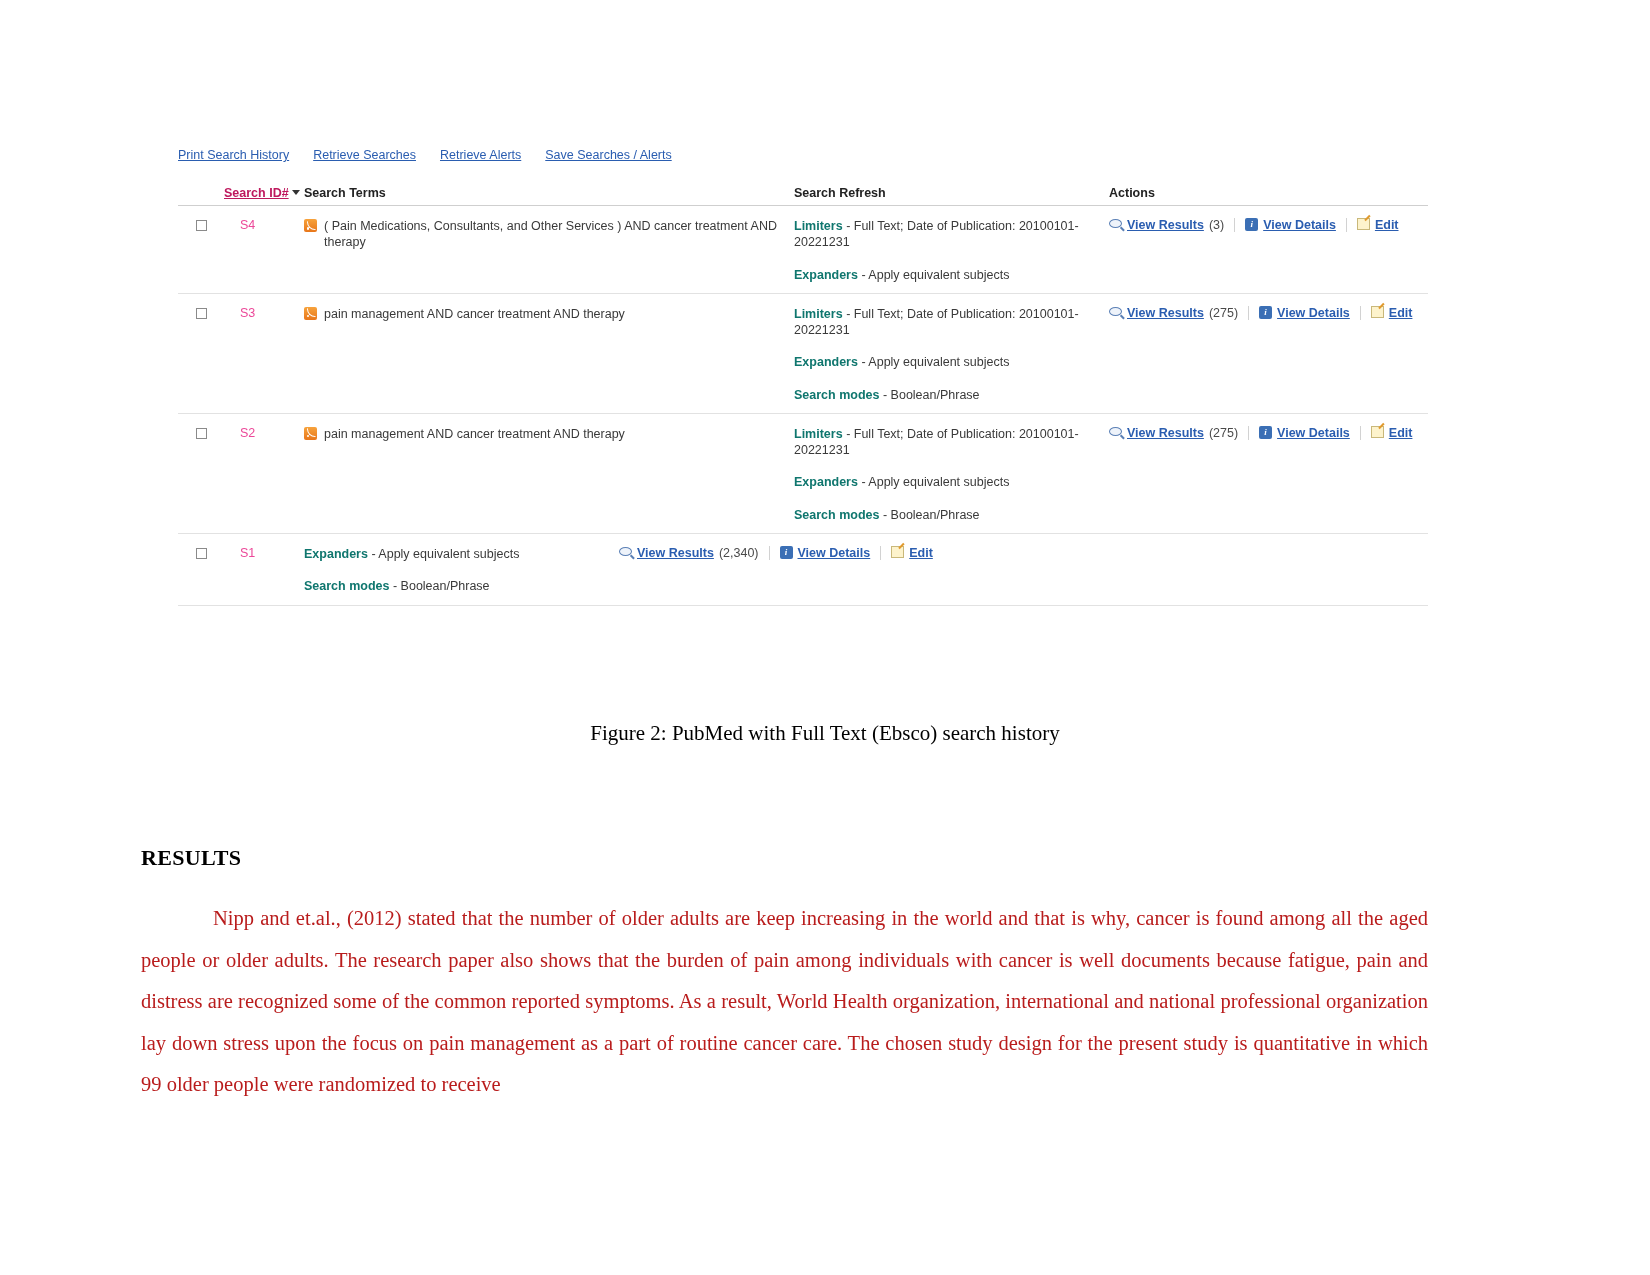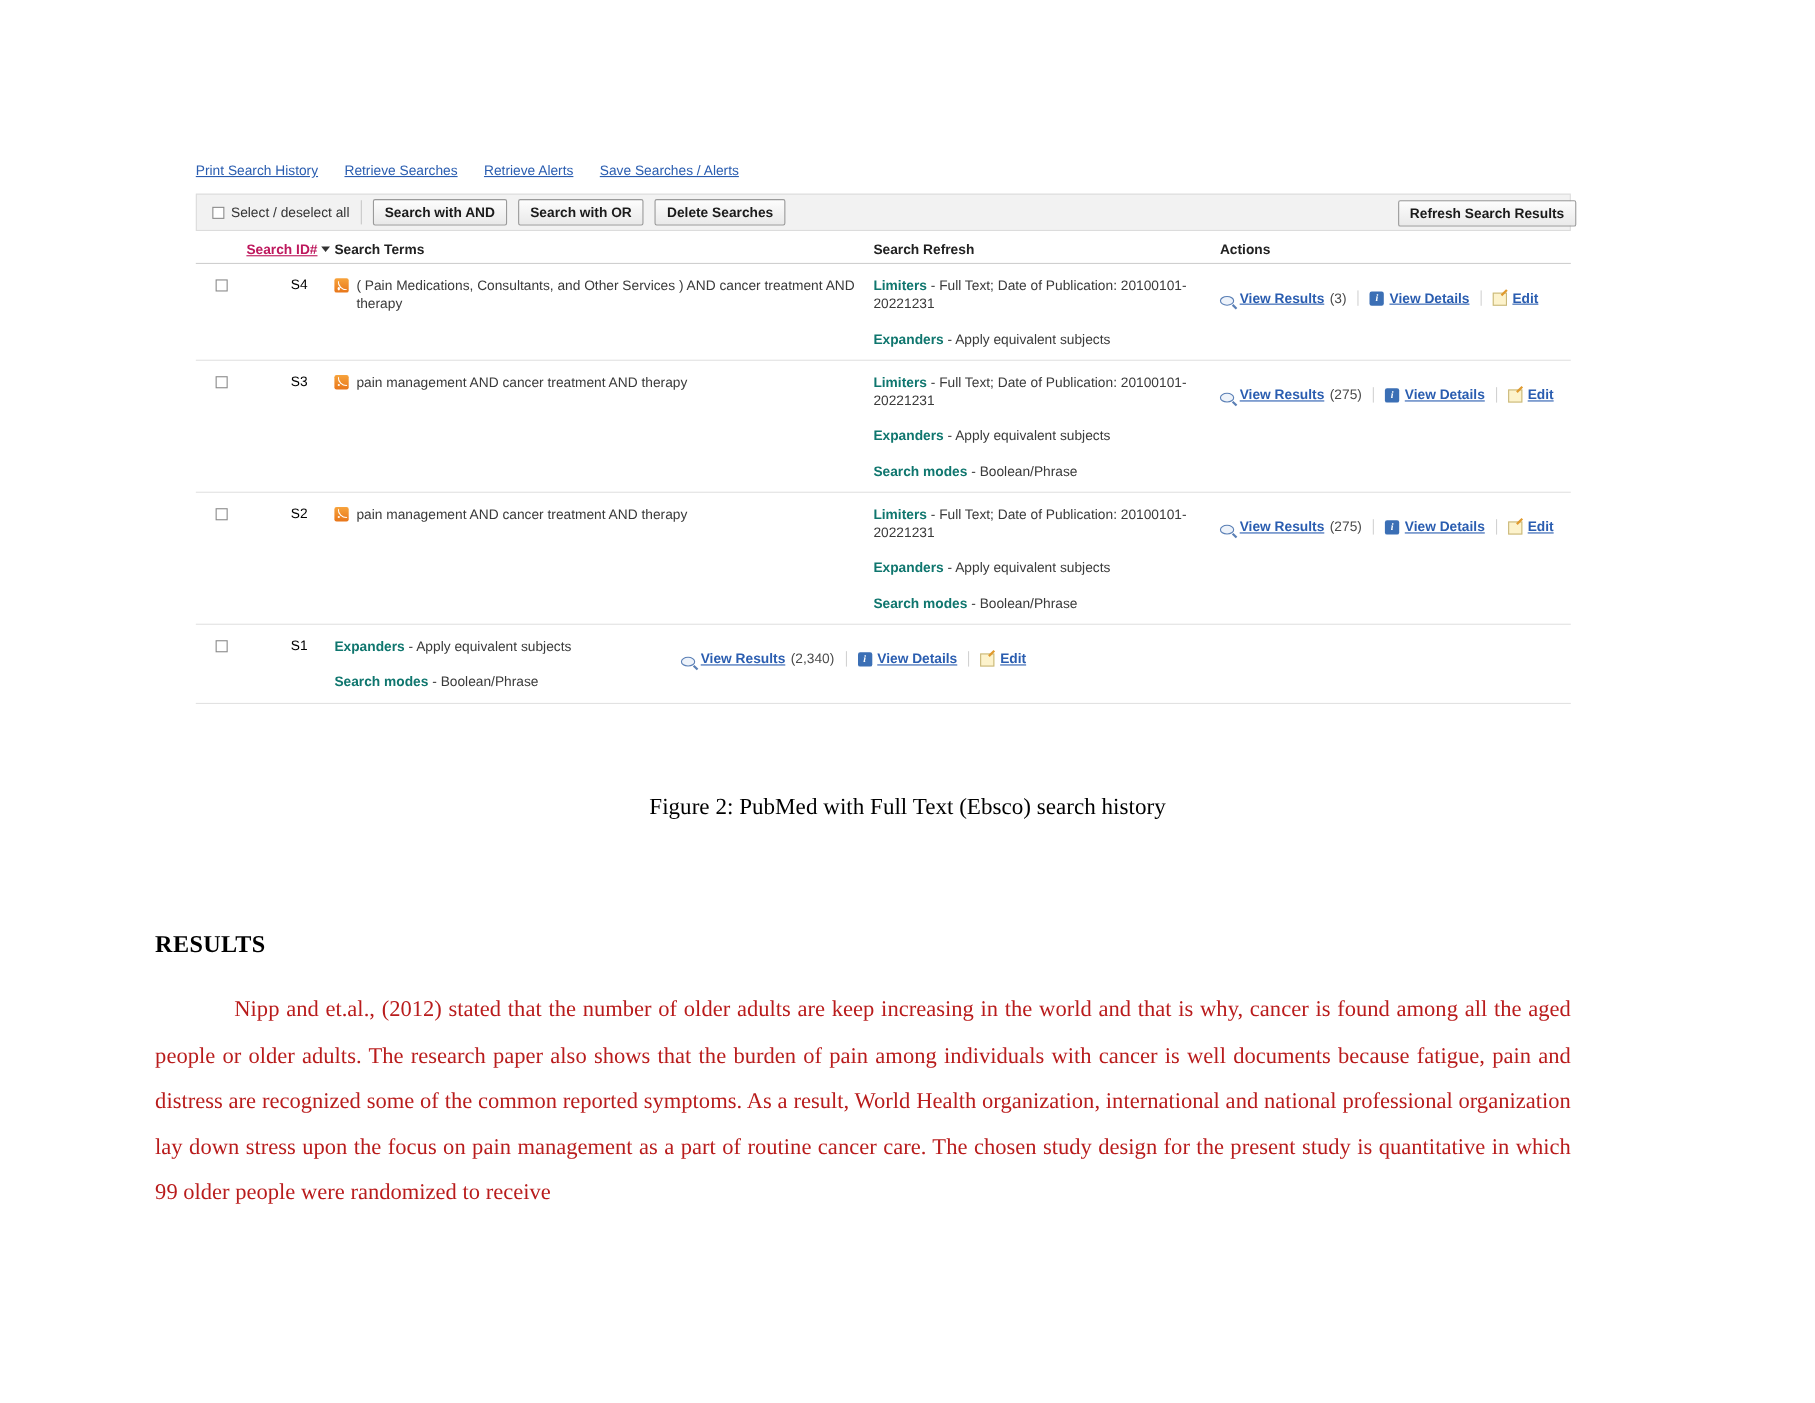--- a/index.html
+++ b/index.html
@@ -119,21 +119,21 @@
 
   .row {
     display: flex;
     border-bottom: 1px solid #e2e2e2;
     padding: 12px 0 10px 0;
     font-size: 12.5px;
     color: #3a3a3a;
     min-height: 72px;
   }
   .row .col-chk { padding-left: 18px; padding-top: 2px; }
-  .row .col-id { color: #000000; padding-left: 16px; text-align: center; }
+  .row .col-id { color: #ec4899; padding-left: 16px; }
 
   .terms-line { display: flex; align-items: flex-start; gap: 7px; }
   .rss {
     width: 13px; height: 13px;
     background: linear-gradient(#f7a33c, #e8761a);
     border-radius: 2px;
     position: relative;
     flex: 0 0 13px;
     margin-top: 1px;
   }
@@ -157,25 +157,24 @@
   }
   .terms-text { line-height: 1.3; }
 
   .opt { margin-bottom: 16px; line-height: 1.3; }
   .opt:last-child { margin-bottom: 0; }
   .opt b { font-weight: bold; color: #0f766e; }
 
   .actions { display: flex; align-items: center; white-space: nowrap; }
   .act {
     display: flex;
-    align-items: flex-end;
+    align-items: flex-start;
     gap: 5px;
     padding: 0 10px;
     border-right: 1px solid #d2d2d2;
-    margin-top: 12px;
   }
   .act:first-child { padding-left: 0; }
   .act:last-child { border-right: none; padding-right: 0; }
   .act a { color: #2a5db0; text-decoration: underline; font-weight: bold; }
   .act .count { color: #4a4a4a; font-weight: normal; }
 
   .ic { width: 13px; height: 13px; flex: 0 0 13px; display: inline-block; }
   .ic-mag {
     border: 1.5px solid #5a7fb5;
     border-radius: 50%;
@@ -254,30 +253,20 @@
 <div class="ebsco">
 
 
   <div class="ebsco-links">
     <a href="#">Print Search History</a>
     <a href="#">Retrieve Searches</a>
     <a href="#">Retrieve Alerts</a>
     <a href="#">Save Searches / Alerts</a>
   </div>
 
-  <div class="toolbar">
-    <label class="selectall">
-      <span class="cbox"></span>
-      <span>Select / deselect all</span>
-    </label>
-    <button class="btn">Search with AND</button>
-    <button class="btn">Search with OR</button>
-    <button class="btn">Delete Searches</button>
-    <button class="btn btn-refresh">Refresh Search Results</button>
-  </div>
 
   <div class="thead">
     <div class="col-chk"></div>
     <div class="col-id">
       <a href="#">Search ID#</a><span class="sortcaret"></span>
     </div>
     <div class="col-terms">Search Terms</div>
     <div class="col-opts">Search Refresh</div>
     <div class="col-act">Actions</div>
   </div>

